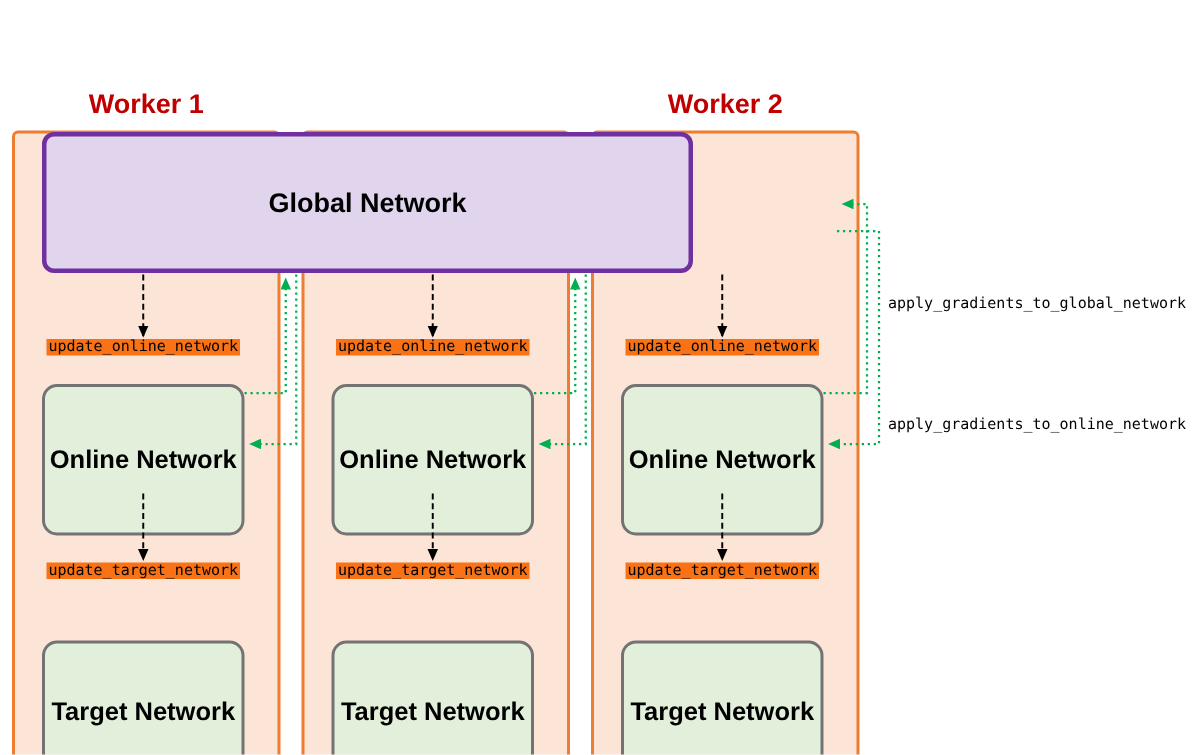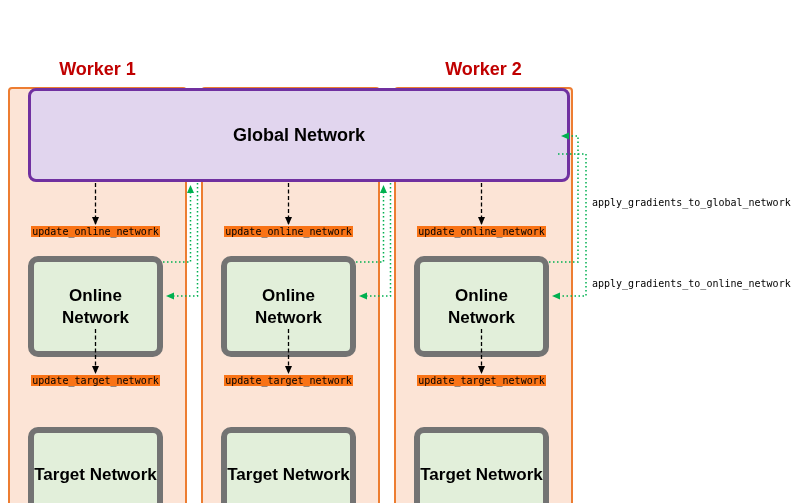--- a/index.html
+++ b/index.html
@@ -9,33 +9,33 @@
   .worker-col { position:absolute; top:0; width:179px; height:503px;margin-top:29px; }
   .wc1 { left:8px; } .wc2 { left:201px; } .wc3 { left:394px; }
 
   .worker-title { position:absolute; top:30px; left:0; width:100%; text-align:center;
                   font-size:18px; font-weight:bold; color:#C00000; z-index:2; }
 
   .worker-box { position:absolute; top:58px; left:0; width:179px; height:441px;
                 background:#FCE4D6; border:2px solid #ED7D31; border-radius:4px; z-index:1; }
 
   .net-box { position:absolute; left:20px; width:135px; background:#E2EFDA;
-             border:6px solid #737373; border-radius:10px; display:flex; align-items:center;
+             border:2px solid #737373; border-radius:10px; display:flex; align-items:center;
              justify-content:center; text-align:center; font-size:17px; font-weight:bold;
              color:#000; line-height:1.25; z-index:2; }
   .online { top:227px; height:101px; }
   .target { top:398px; height:95px; }
 
   .flow-label { position:absolute; left:20px; width:135px; text-align:center;
                 font-family:"DejaVu Sans Mono", monospace; font-size:10px; color:#000; z-index:4; }
   .flow-label span { background:#f97316; padding:0 1px; }
   .lbl-online { top:197px; }
   .lbl-target { top:346px; }
 
-  .global-box { position:absolute; left:28px; top:88px; width:542px; height:94px;
+  .global-box { position:absolute; left:28px; top:88px; width:434px; height:94px;
                 background:#E1D5EE; border:3px solid #7030A0; border-radius:8px;
                 display:flex; align-items:center; justify-content:center;
                 font-size:18px; font-weight:bold; color:#000; z-index:2; }
 
   .annotation { position:absolute; left:592px; font-family:"DejaVu Sans Mono", monospace;
                 font-size:10px; color:#000; white-space:nowrap; z-index:2; }
   .anno-global { top:197px; }
   .anno-online { top:278px; }
 
   svg.overlay { position:absolute; left:0; top:0; z-index:3; pointer-events:none; }

